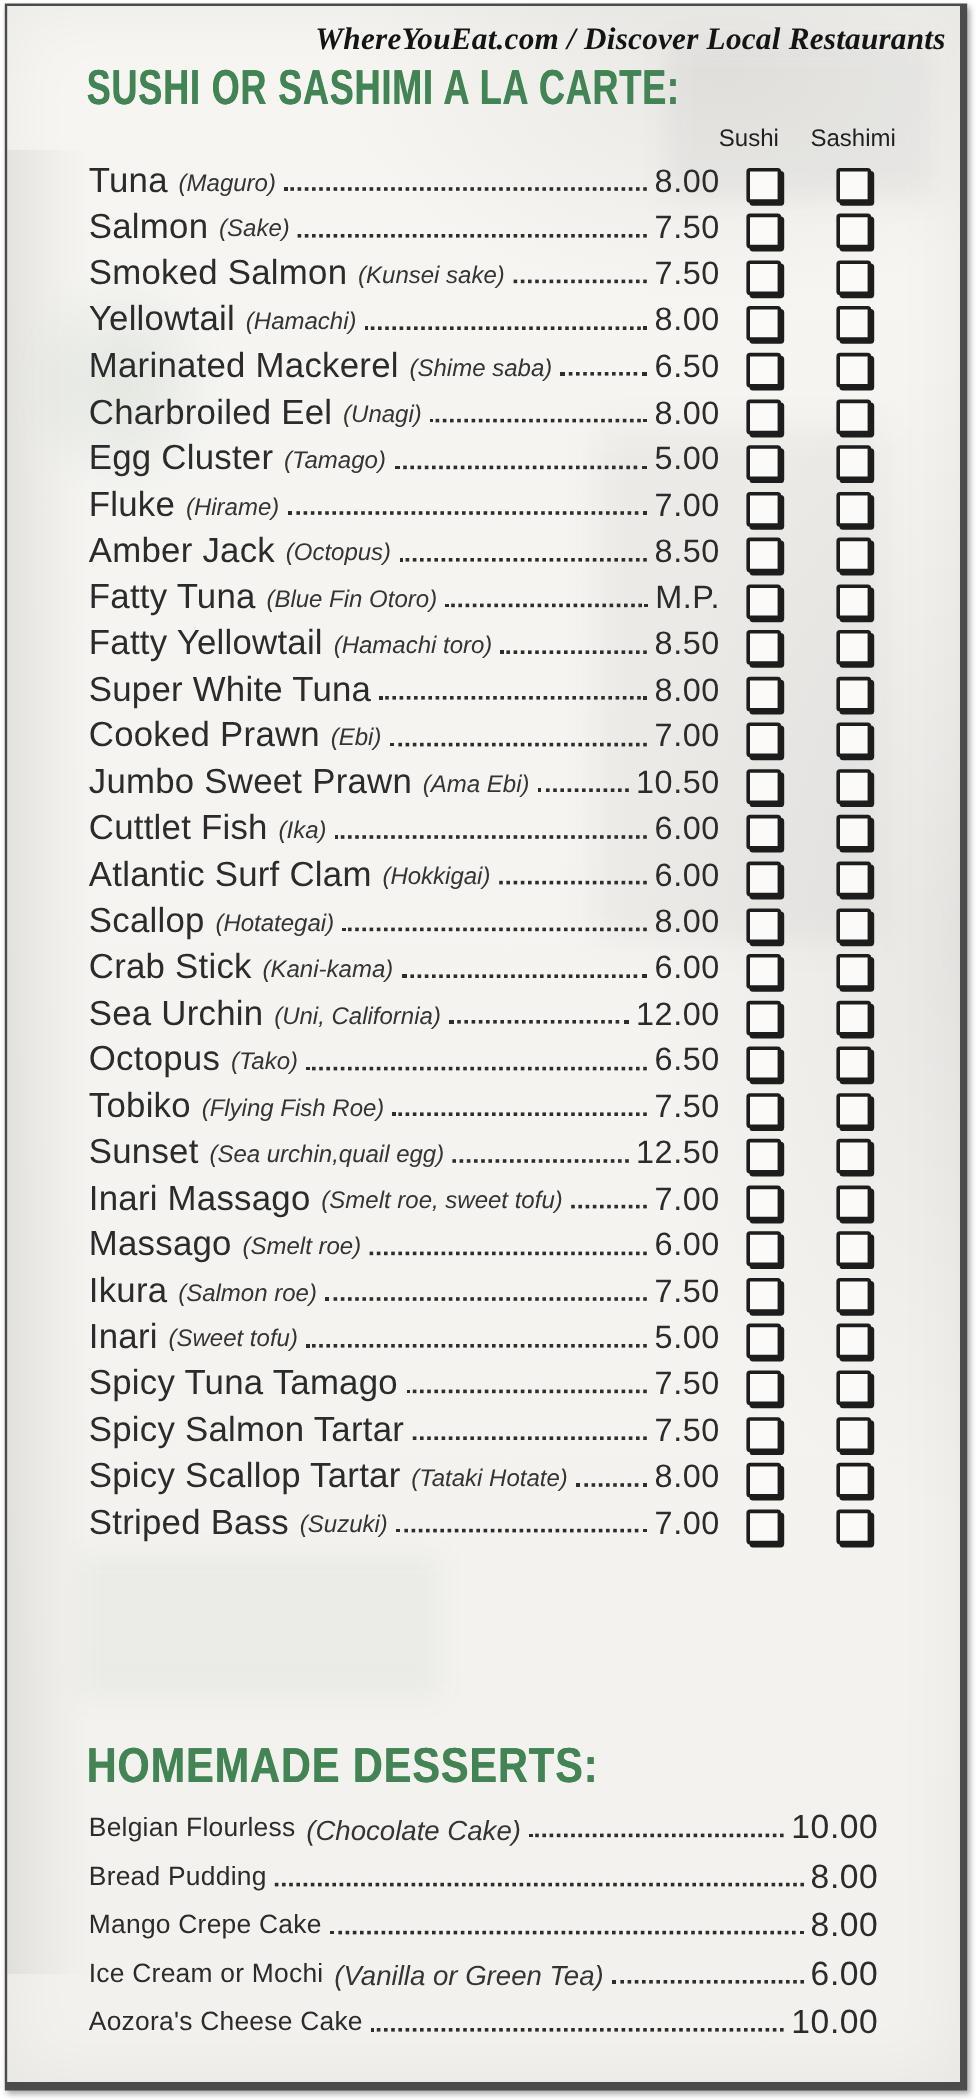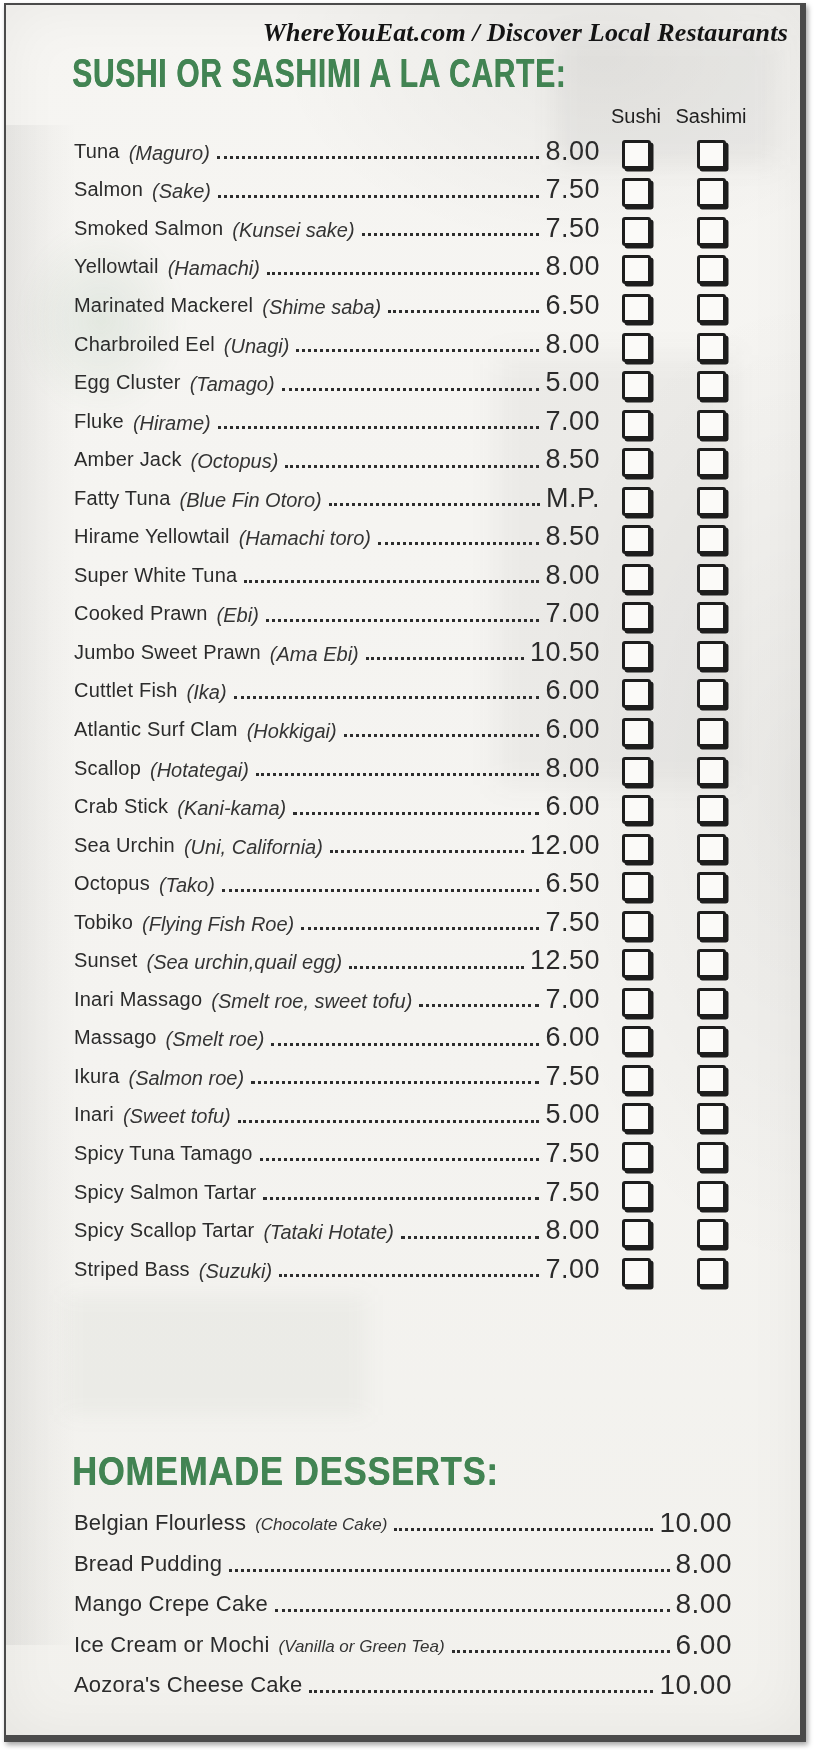--- a/index.html
+++ b/index.html
@@ -50,33 +50,33 @@
   .title-sushi{left:66px;top:48px;font-size:41px;transform:scaleX(.73);}
   .title-desserts{left:66px;top:1446px;font-size:41px;transform:scaleX(.84);}
 
   
   .colheads{
     position:absolute;left:68px;right:50px;top:100px;
     display:flex;font-size:20px;color:#1f1f1f;
   }
   .colheads .spacer{flex:1;}
   .ch{width:72px;text-align:center;}
-  .ch.c2{width:78px;}
+  .ch.c2{width:78px;margin-left:12px;}
 
   
   .list{position:absolute;left:68px;right:50px;color:var(--ink);}
   .sushi-list{top:127px;}
   .dessert-list{top:1498px;right:68px;}
   .row{display:flex;align-items:center;}
   .sushi-list .row{height:38.55px;}
   .dessert-list .row{height:40.5px;}
-  .name{font-size:20px;white-space:nowrap;letter-spacing:.2px;}
+  .name{font-size:29px;white-space:nowrap;letter-spacing:.2px;}
   .dessert-list .name{font-size:22px;}
   .jp{font-size:20px;font-style:italic;margin-left:9px;white-space:nowrap;position:relative;top:2px;color:#343434;}
-  .dessert-list .jp{font-size:17px;}
+  .dessert-list .jp{font-size:23px;}
   .leader{
     flex:1;min-width:18px;margin:0 6px 0 7px;align-self:center;
     height:15px;position:relative;top:-1px;
     border-bottom:3.4px dotted #2d2d2d;
   }
   .price{font-size:27px;white-space:nowrap;letter-spacing:.5px;}
   .dessert-list .price{font-size:28px;}
   .cb-cell{width:72px;display:flex;justify-content:center;}
   .cb-cell.c2{width:78px;}
   .checkbox{
@@ -222,21 +222,21 @@
         <span class="leader"></span>
         <span class="price">M.P.</span>
         <span class="cb-cell c1">
           <span class="checkbox"></span>
         </span>
         <span class="cb-cell c2">
           <span class="checkbox"></span>
         </span>
       </div>
       <div class="row">
-        <span class="name">Hirame Yellowtail</span>
+        <span class="name">Fatty Yellowtail</span>
         <span class="jp">(Hamachi toro)</span>
         <span class="leader"></span>
         <span class="price">8.50</span>
         <span class="cb-cell c1">
           <span class="checkbox"></span>
         </span>
         <span class="cb-cell c2">
           <span class="checkbox"></span>
         </span>
       </div>

